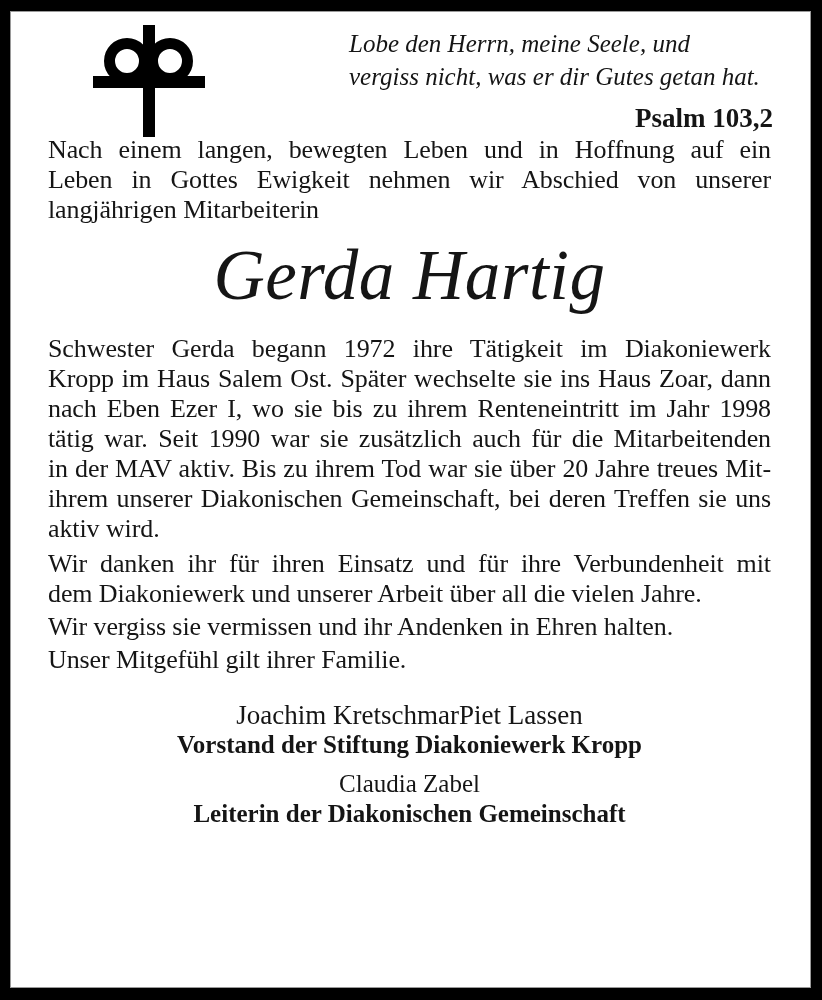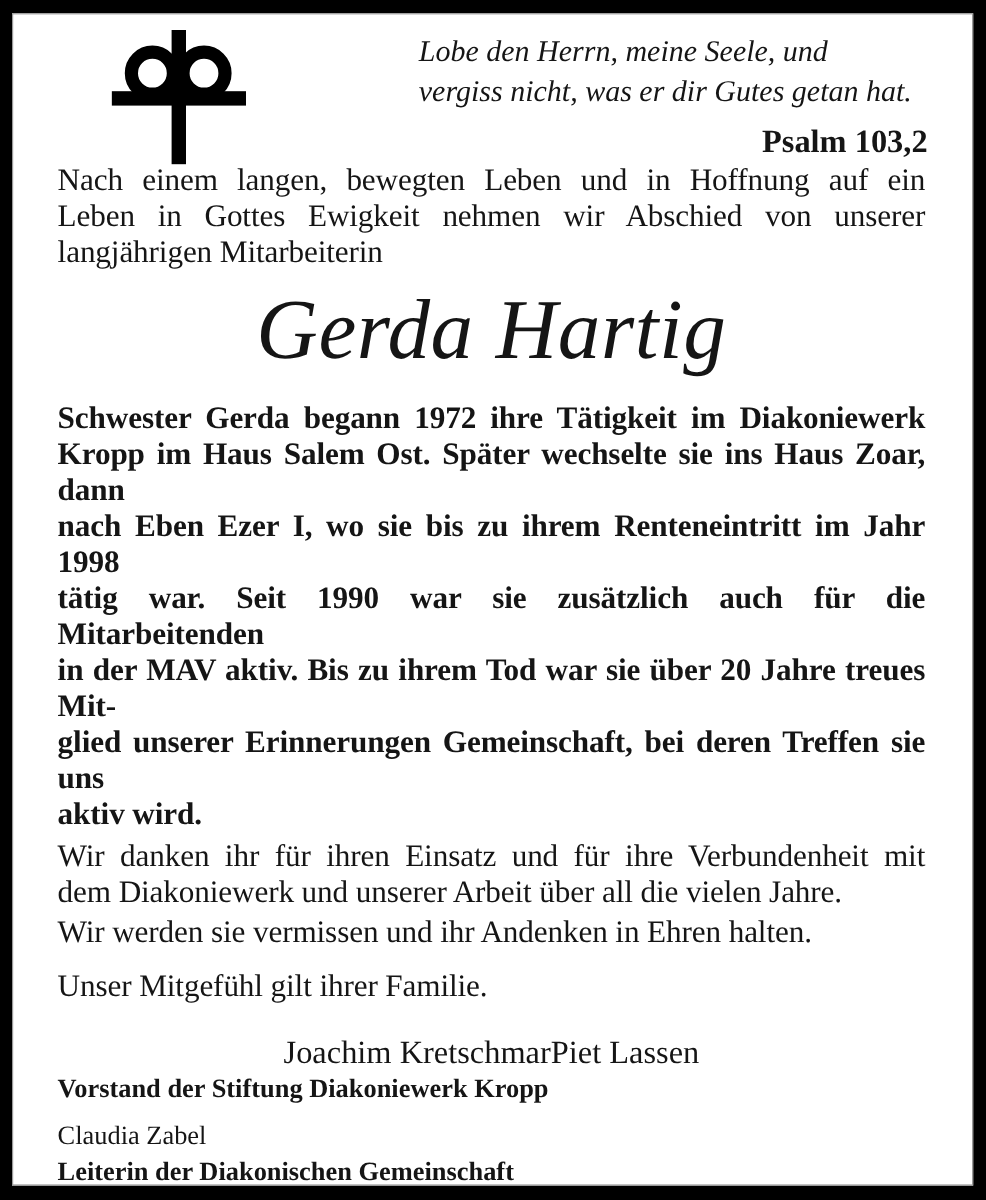--- a/index.html
+++ b/index.html
@@ -70,36 +70,36 @@
     font-weight: normal;
     text-align: center;
     letter-spacing: 0.5px;
   }
   .dates {
     margin-top: 9px;
     font-size: 27px;
     line-height: 30px;
     text-align: center;
   }
-  .p1 { margin-top: 19px; font-weight: bold; }
+  .p1 { margin-top: 19px; }
   .p2 { margin-top: 5px; }
   .p3 { margin-top: 7px; }
   .p4 { margin-top: 3px; }
-  .p5 { margin-top: 15px; }
+  .p5 { margin-top: 3px; }
   .sign-row {
     margin-top: 25px;
     display: flex;
     justify-content: center;
     font-size: 27px;
     line-height: 30px;
   }
   .role {
-    font-size: 22px;
+    font-size: 25px;
     line-height: 30px;
-    text-align: left;
+    text-align: center;
   }
   .role.bold { font-weight: bold; }
   .claudia { margin-top: 9px; }
 </style>
 </head>
 <body>
 
 <div class="page">
   <div class="sheet">
 
@@ -126,29 +126,29 @@
 
       <h1 class="name">Gerda Hartig</h1>
 
 
       <div class="para p1">
           <div class="jline">Schwester Gerda begann 1972 ihre Tätigkeit im Diakoniewerk</div>
           <div class="jline">Kropp im Haus Salem Ost. Später wechselte sie ins Haus Zoar, dann</div>
           <div class="jline">nach Eben Ezer I, wo sie bis zu ihrem Renteneintritt im Jahr 1998</div>
           <div class="jline">tätig war. Seit 1990 war sie zusätzlich auch für die Mitarbeitenden</div>
           <div class="jline">in der MAV aktiv. Bis zu ihrem Tod war sie über 20 Jahre treues Mit-</div>
-          <div class="jline">glied unserer Erinnerungen Gemeinschaft, bei deren Treffen sie uns</div>
+          <div class="jline">ihrem unserer Diakonischen Gemeinschaft, bei deren Treffen sie uns</div>
           <div class="jline">aktiv wird.</div>
         </div>
       <div class="para p2">
           <div class="jline">Wir danken ihr für ihren Einsatz und für ihre Verbundenheit mit</div>
           <div class="jline">dem Diakoniewerk und unserer Arbeit über all die vielen Jahre.</div>
         </div>
       <div class="para p4">
-          <div class="jline">Wir werden sie vermissen und ihr Andenken in Ehren halten.</div>
+          <div class="jline">Wir vergiss sie vermissen und ihr Andenken in Ehren halten.</div>
         </div>
       <div class="para p5">
           <div class="jline">Unser Mitgefühl gilt ihrer Familie.</div>
         </div>
 
       <div class="sign-row">
         <span>Joachim Kretschmar</span>
         <span>Piet Lassen</span>
       </div>
 

